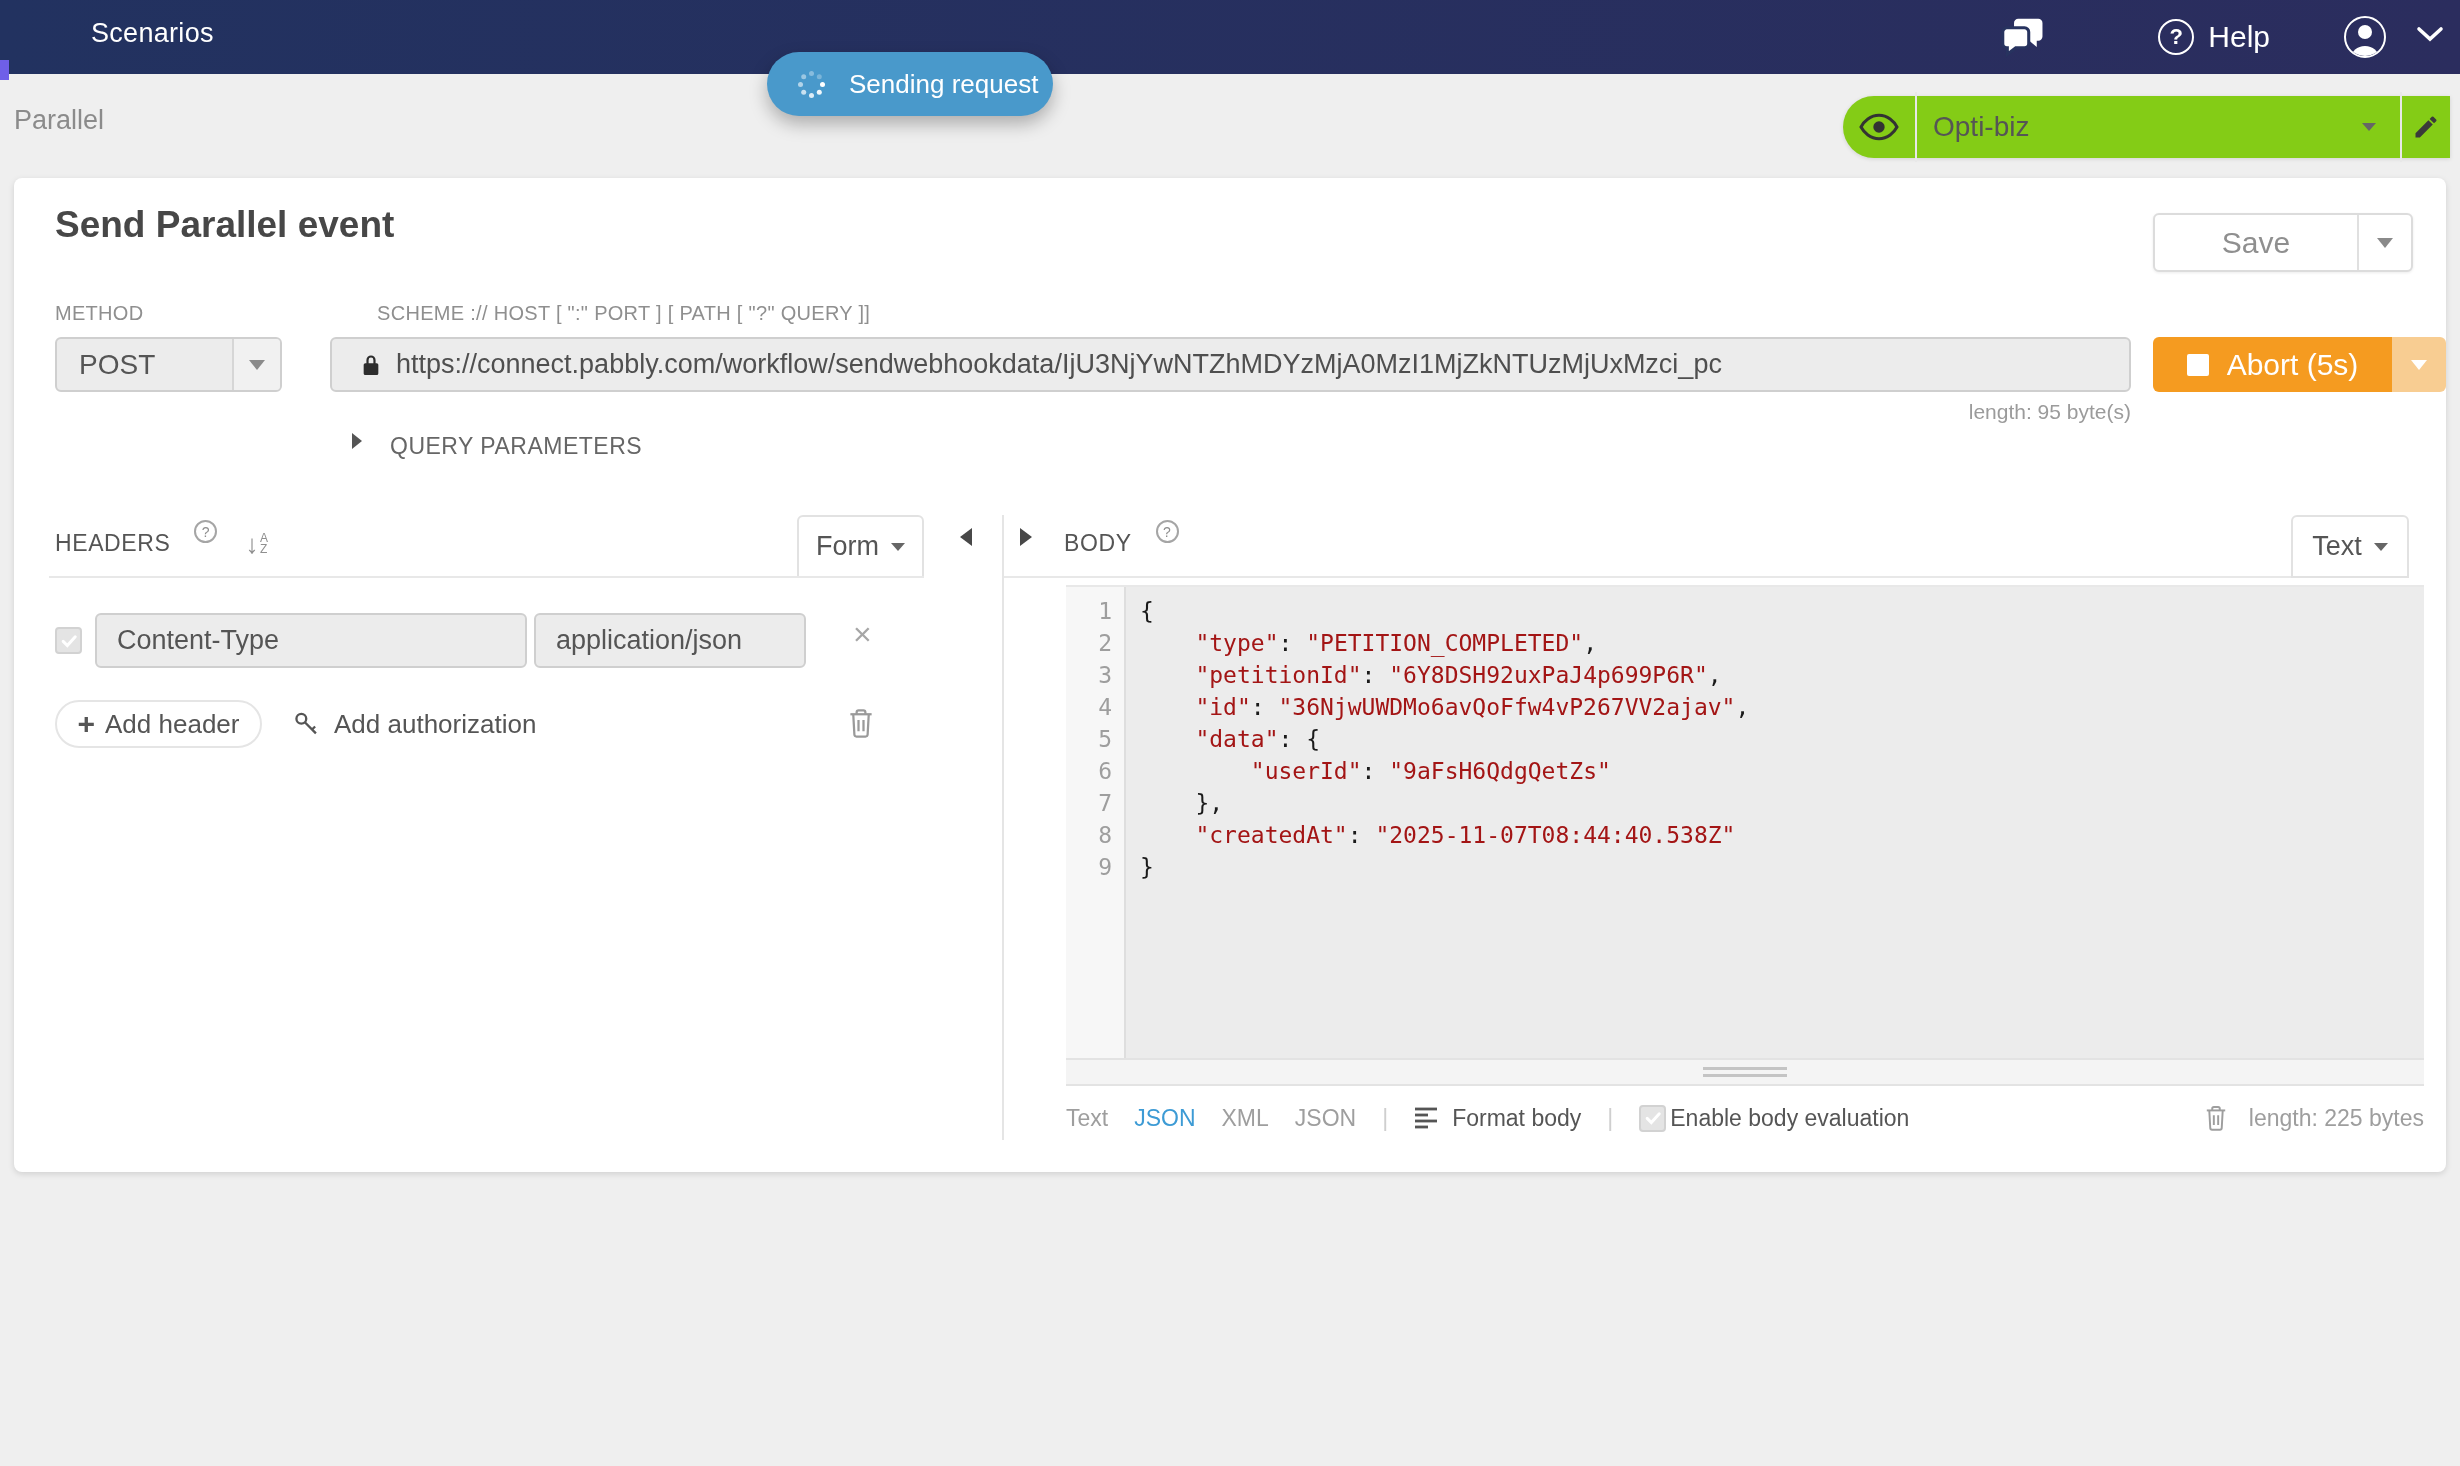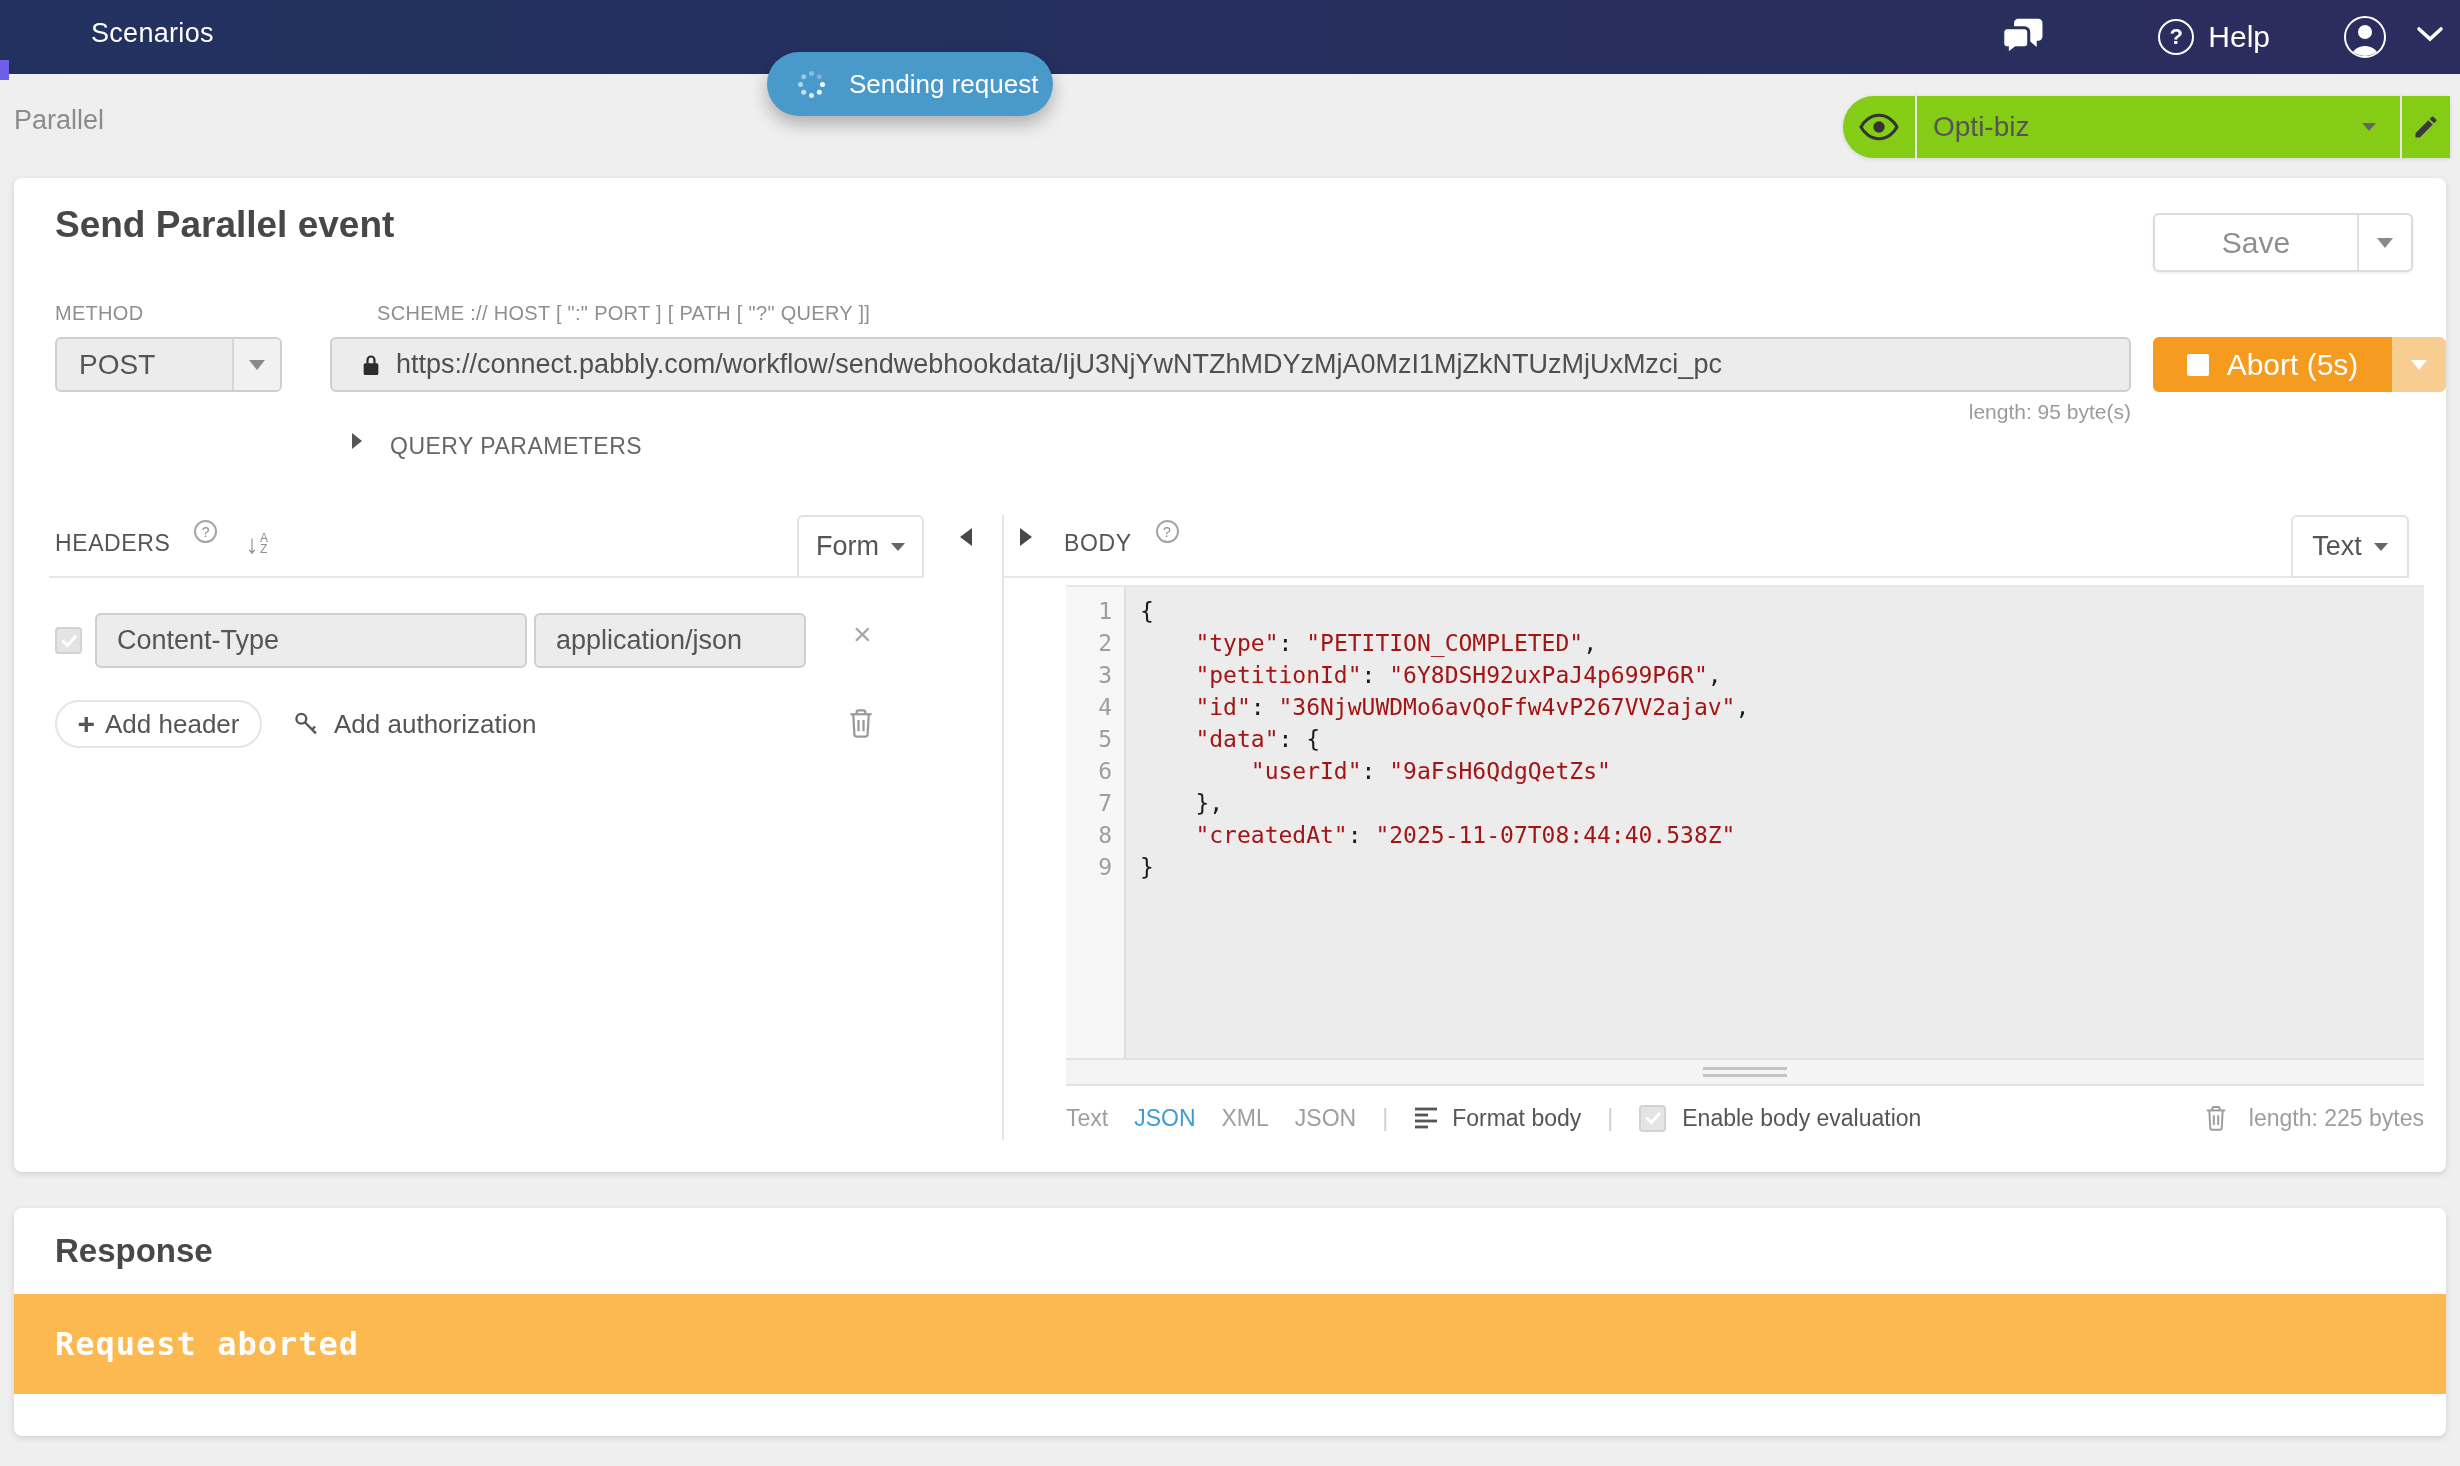--- a/index.html
+++ b/index.html
@@ -152,21 +152,21 @@
     justify-content:center; }
   .grip { display:flex; flex-direction:column; gap:4px; }
   .grip span { display:block; width:84px; height:3px; background:#c4c4c4; }
 
   .body-footer { position:absolute; left:1052px; top:908px; width:1358px; height:64px; display:flex;
     align-items:center; font-size:23px; color:#9e9e9e; }
   .fmt { margin-right:26px; }
   .fmt-active { color:#3d9bd5; }
   .pipe { color:#cfcfcf; margin-right:26px; }
   .fmt-body { display:flex; align-items:center; gap:12px; color:#555; margin-right:26px; }
-  .eval { display:flex; align-items:center; gap:16px; color:#555; }
+  .eval { display:flex; align-items:center; gap:4px; color:#555; }
   .footer-right { margin-left:auto; display:flex; align-items:center; gap:20px; color:#9e9e9e; }
 
   
   .response-card { top:1208px; height:228px; overflow:hidden; }
   .resp-title { position:absolute; left:41px; top:24px; font-size:33px; font-weight:bold; color:#484848; }
   .banner { position:absolute; left:0; top:86px; width:100%; height:100px; background:#fbb950;
     display:flex; align-items:center; padding-left:41px; }
   .banner-text { font-family:"DejaVu Sans Mono", monospace; font-size:32px; font-weight:bold;
     color:#fff; letter-spacing:1px; }
 </style>
@@ -402,20 +402,14 @@
               <path d="M8.5 6.5V5a1.6 1.6 0 0 1 1.6-1.6h3.8A1.6 1.6 0 0 1 15.5 5v1.5"></path>
             <path d="M5.8 6.5l.9 16.2a1.7 1.7 0 0 0 1.7 1.6h7.2a1.7 1.7 0 0 0 1.7-1.6l.9-16.2"></path>
             <path d="M10 11v9M14 11v9"></path>
           </svg>
         </span>
         <span>length: 225 bytes</span>
       </span>
     </div>
   </section>
 
-  <section class="card response-card">
-    <h2 class="resp-title">Response</h2>
-    <div class="banner">
-      <span class="banner-text">Request aborted</span>
-    </div>
-  </section>
 
 </div>
 
 </body></html>

